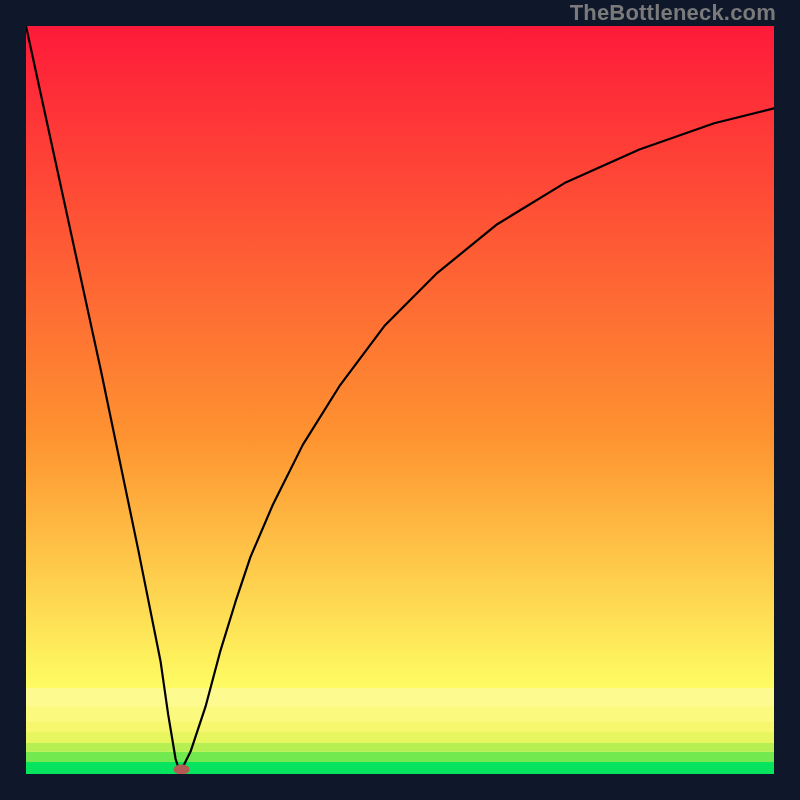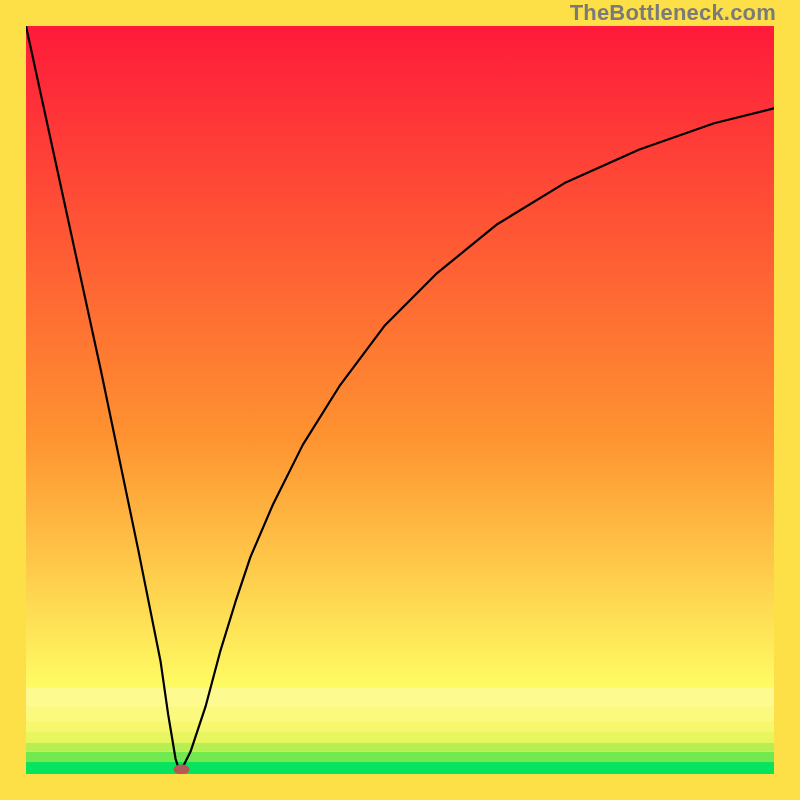--- a/index.html
+++ b/index.html
@@ -7,21 +7,21 @@
     padding: 0;
     width: 800px;
     height: 800px;
     background: #000;
     overflow: hidden;
   }
   .frame {
     position: relative;
     width: 800px;
     height: 800px;
-    background: #fde047;
+    background: #0f172a;
   }
   .attribution {
     position: absolute;
     top: 0;
     right: 24px;
     font-family: Arial, Helvetica, sans-serif;
     font-size: 22px;
     font-weight: 600;
     color: #7a7a7a;
     letter-spacing: 0.2px;

